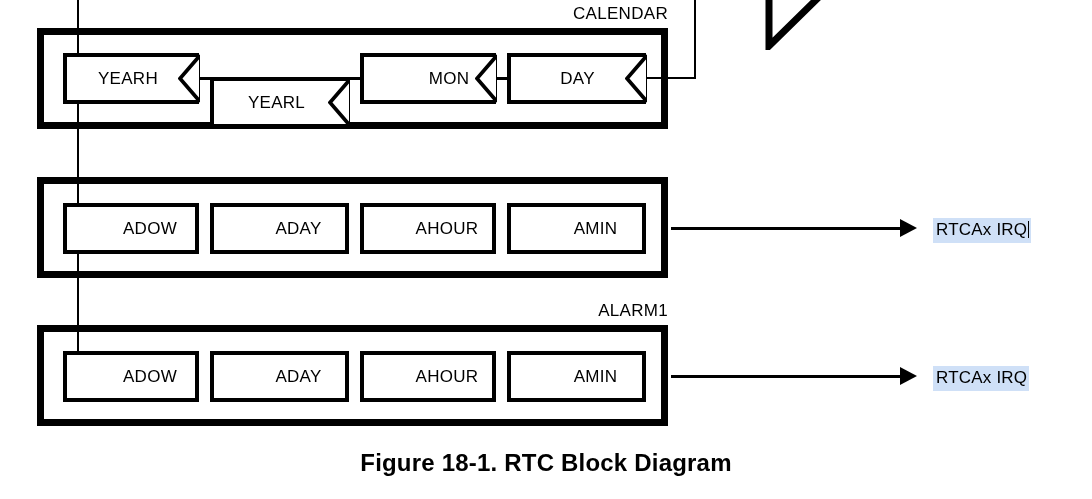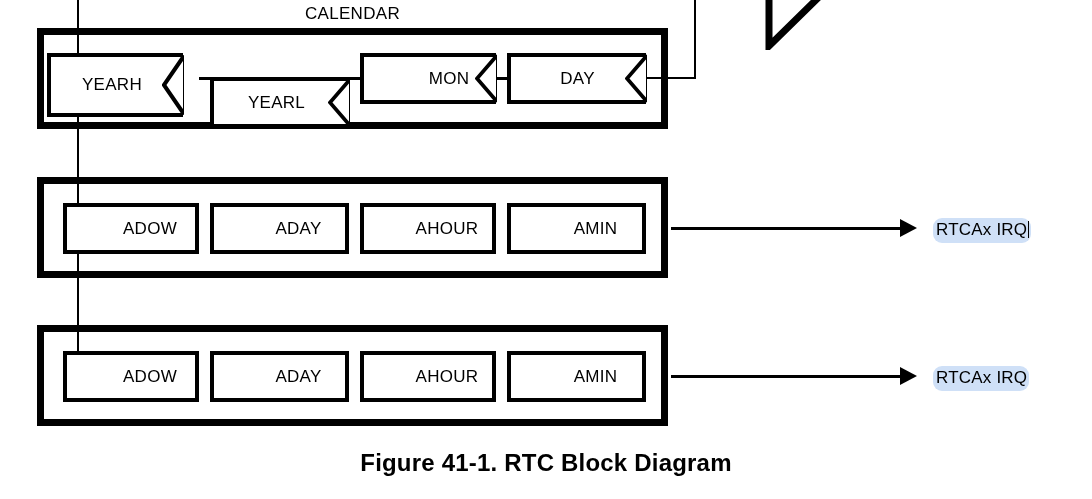--- a/index.html
+++ b/index.html
@@ -24,21 +24,21 @@
     box-sizing: border-box;
     border: 7px solid #000000;
     background: transparent;
   }
   .group-title {
     position: absolute;
     font-size: 17px;
     line-height: 1;
     letter-spacing: 0.3px;
     white-space: nowrap;
-    text-align: center;
+    text-align: right;
     color: #000000;
   }
   
   .reg-box {
     position: absolute;
     box-sizing: border-box;
     border: 4px solid #000000;
     background: #ffffff;
     display: flex;
     align-items: center;
@@ -96,21 +96,20 @@
 
   
   .irq-label {
     position: absolute;
     font-size: 17px;
     letter-spacing: 0.2px;
     white-space: nowrap;
     background: #cfe0f7;
     color: #000000;
     padding: 2px 2px 3px 3px;
-    border-radius: 9px;
   }
   .caret {
     display: inline-block;
     width: 1px;
     height: 17px;
     background: #000000;
     vertical-align: -3px;
     margin-left: 1px;
   }
 
@@ -137,21 +136,21 @@
   <div class="wire-h" style="left:645px; top:77px; width:51px;"></div>
 
   <svg class="clk-triangle" style="left:760px; top:0px; width:72px; height:50px;" viewBox="0 0 72 50" xmlns="http://www.w3.org/2000/svg">
     <path d="M 9 -14 L 9 46 L 62 -6" fill="none" stroke="#000000" stroke-width="7"></path>
   </svg>
 
   <div class="group-title" style="left:37px; top:5px; width:631px;">CALENDAR</div>
 
   <div class="group-box" style="left:37px; top:28px; width:631px; height:101px;"></div>
 
-  <div class="reg-box notched" style="left:47px; top:53px; width:136px; height:64px;">
+  <div class="reg-box notched" style="left:63px; top:53px; width:136px; height:51px;">
     <span class="reg-label">YEARH</span>
     <svg class="notch-svg" viewBox="0 0 22 59" preserveAspectRatio="none" xmlns="http://www.w3.org/2000/svg">
       <path d="M 21 2 L 21 57" fill="none" stroke="#000000" stroke-width="4"></path>
       <path d="M 21 4 L 2 29.5 L 21 55" fill="#ffffff" stroke="#000000" stroke-width="4" stroke-linejoin="miter"></path>
     </svg>
   </div>
   <div class="wire-h thick" style="left:199px; top:77px; width:11px;"></div>
 
   <div class="reg-box notched" style="left:210px; top:53px; width:139px; height:51px;margin-top:24px;">
     <span class="reg-label">YEARL</span>
@@ -192,35 +191,36 @@
     <span class="reg-label">AHOUR</span>
   </div>
   <div class="reg-box" style="left:507px; top:203px; width:139px; height:51px;">
     <span class="reg-label">AMIN</span>
   </div>
 
   <div class="wire-h thick" style="left:671px; top:227px; width:232px;"></div>
   <div class="arrow-head" style="left:900px; top:219px;"></div>
   <div class="irq-label" style="left:933px; top:218px;"><span>RTCAx IRQ</span><span class="caret"></span></div>
 
+  <div class="group-title" style="left:37px; top:302px; width:631px;">ALARM1</div>
 
   <div class="group-box" style="left:37px; top:325px; width:631px; height:101px;"></div>
 
   <div class="reg-box" style="left:63px; top:351px; width:136px; height:51px;">
     <span class="reg-label">ADOW</span>
   </div>
   <div class="reg-box" style="left:210px; top:351px; width:139px; height:51px;">
     <span class="reg-label">ADAY</span>
   </div>
   <div class="reg-box" style="left:360px; top:351px; width:136px; height:51px;">
     <span class="reg-label">AHOUR</span>
   </div>
   <div class="reg-box" style="left:507px; top:351px; width:139px; height:51px;">
     <span class="reg-label">AMIN</span>
   </div>
 
   <div class="wire-h thick" style="left:671px; top:375px; width:232px;"></div>
   <div class="arrow-head" style="left:900px; top:367px;"></div>
   <div class="irq-label" style="left:933px; top:366px;"><span>RTCAx IRQ</span></div>
 
-  <div class="caption" style="left:0px; top:449px;">Figure 41-1. RTC Block Diagram</div>
+  <div class="caption" style="left:0px; top:449px;">Figure 18-1. RTC Block Diagram</div>
 
 </div>
 
 </body></html>

